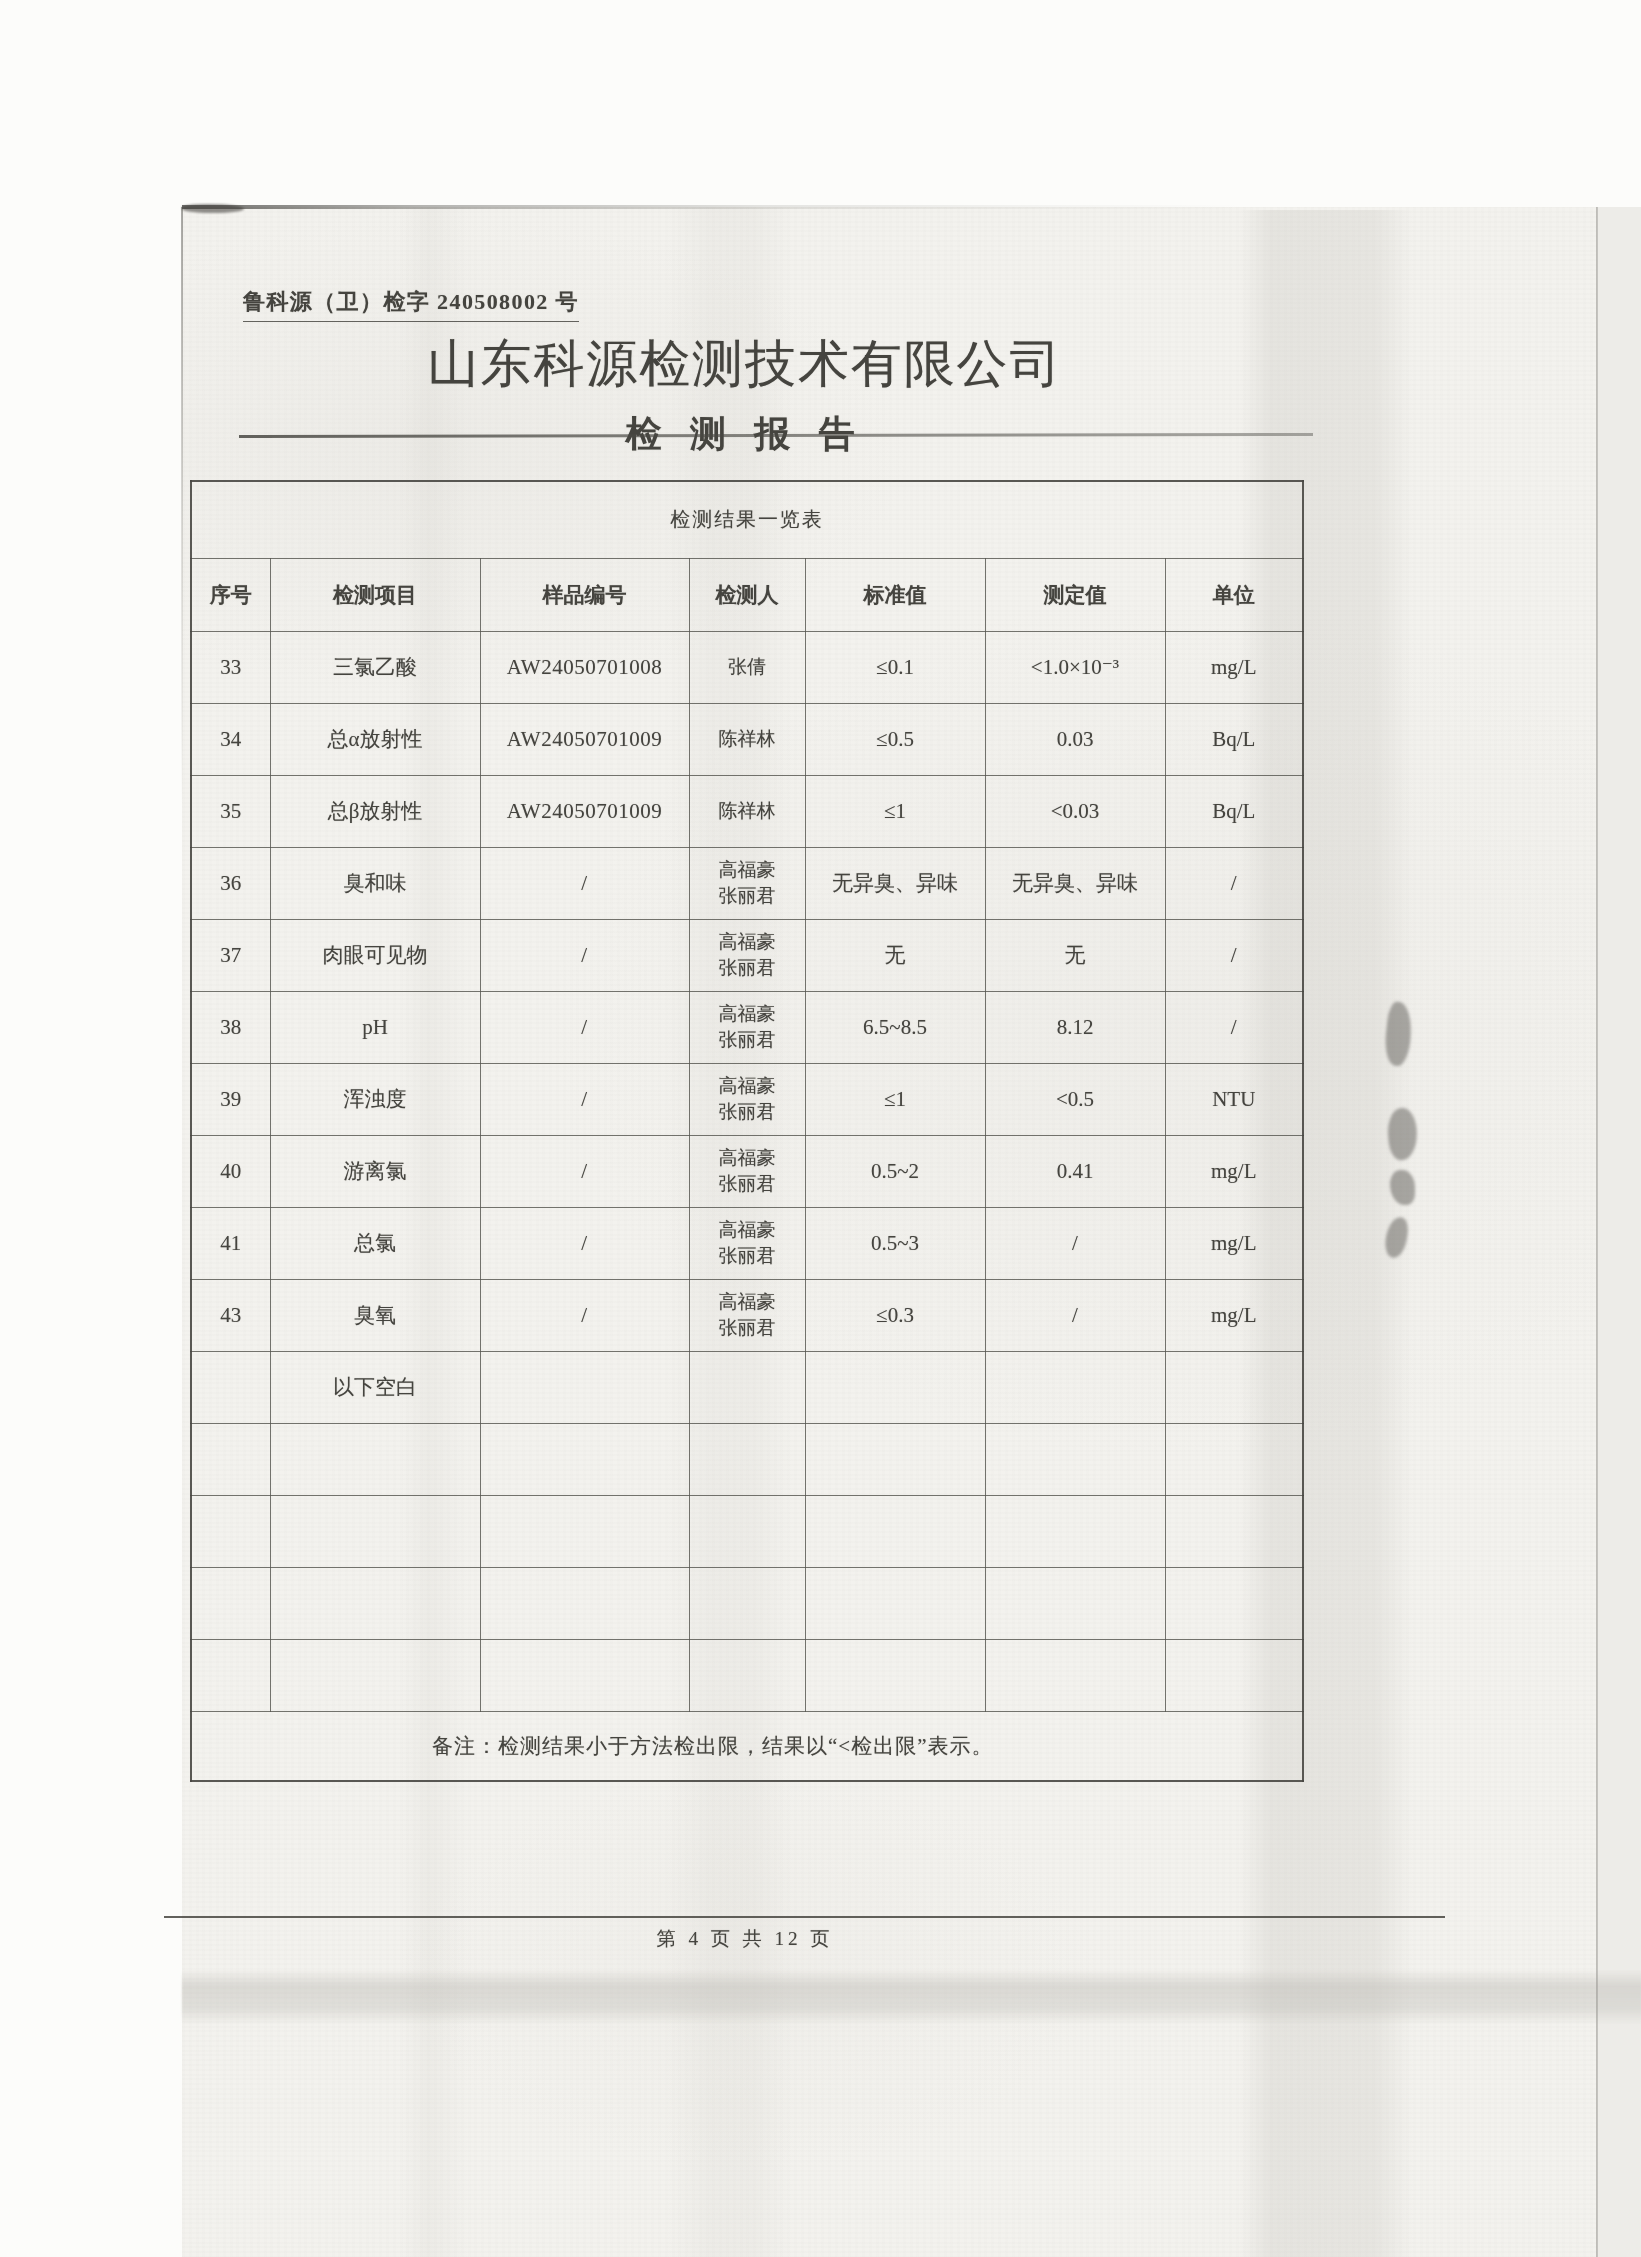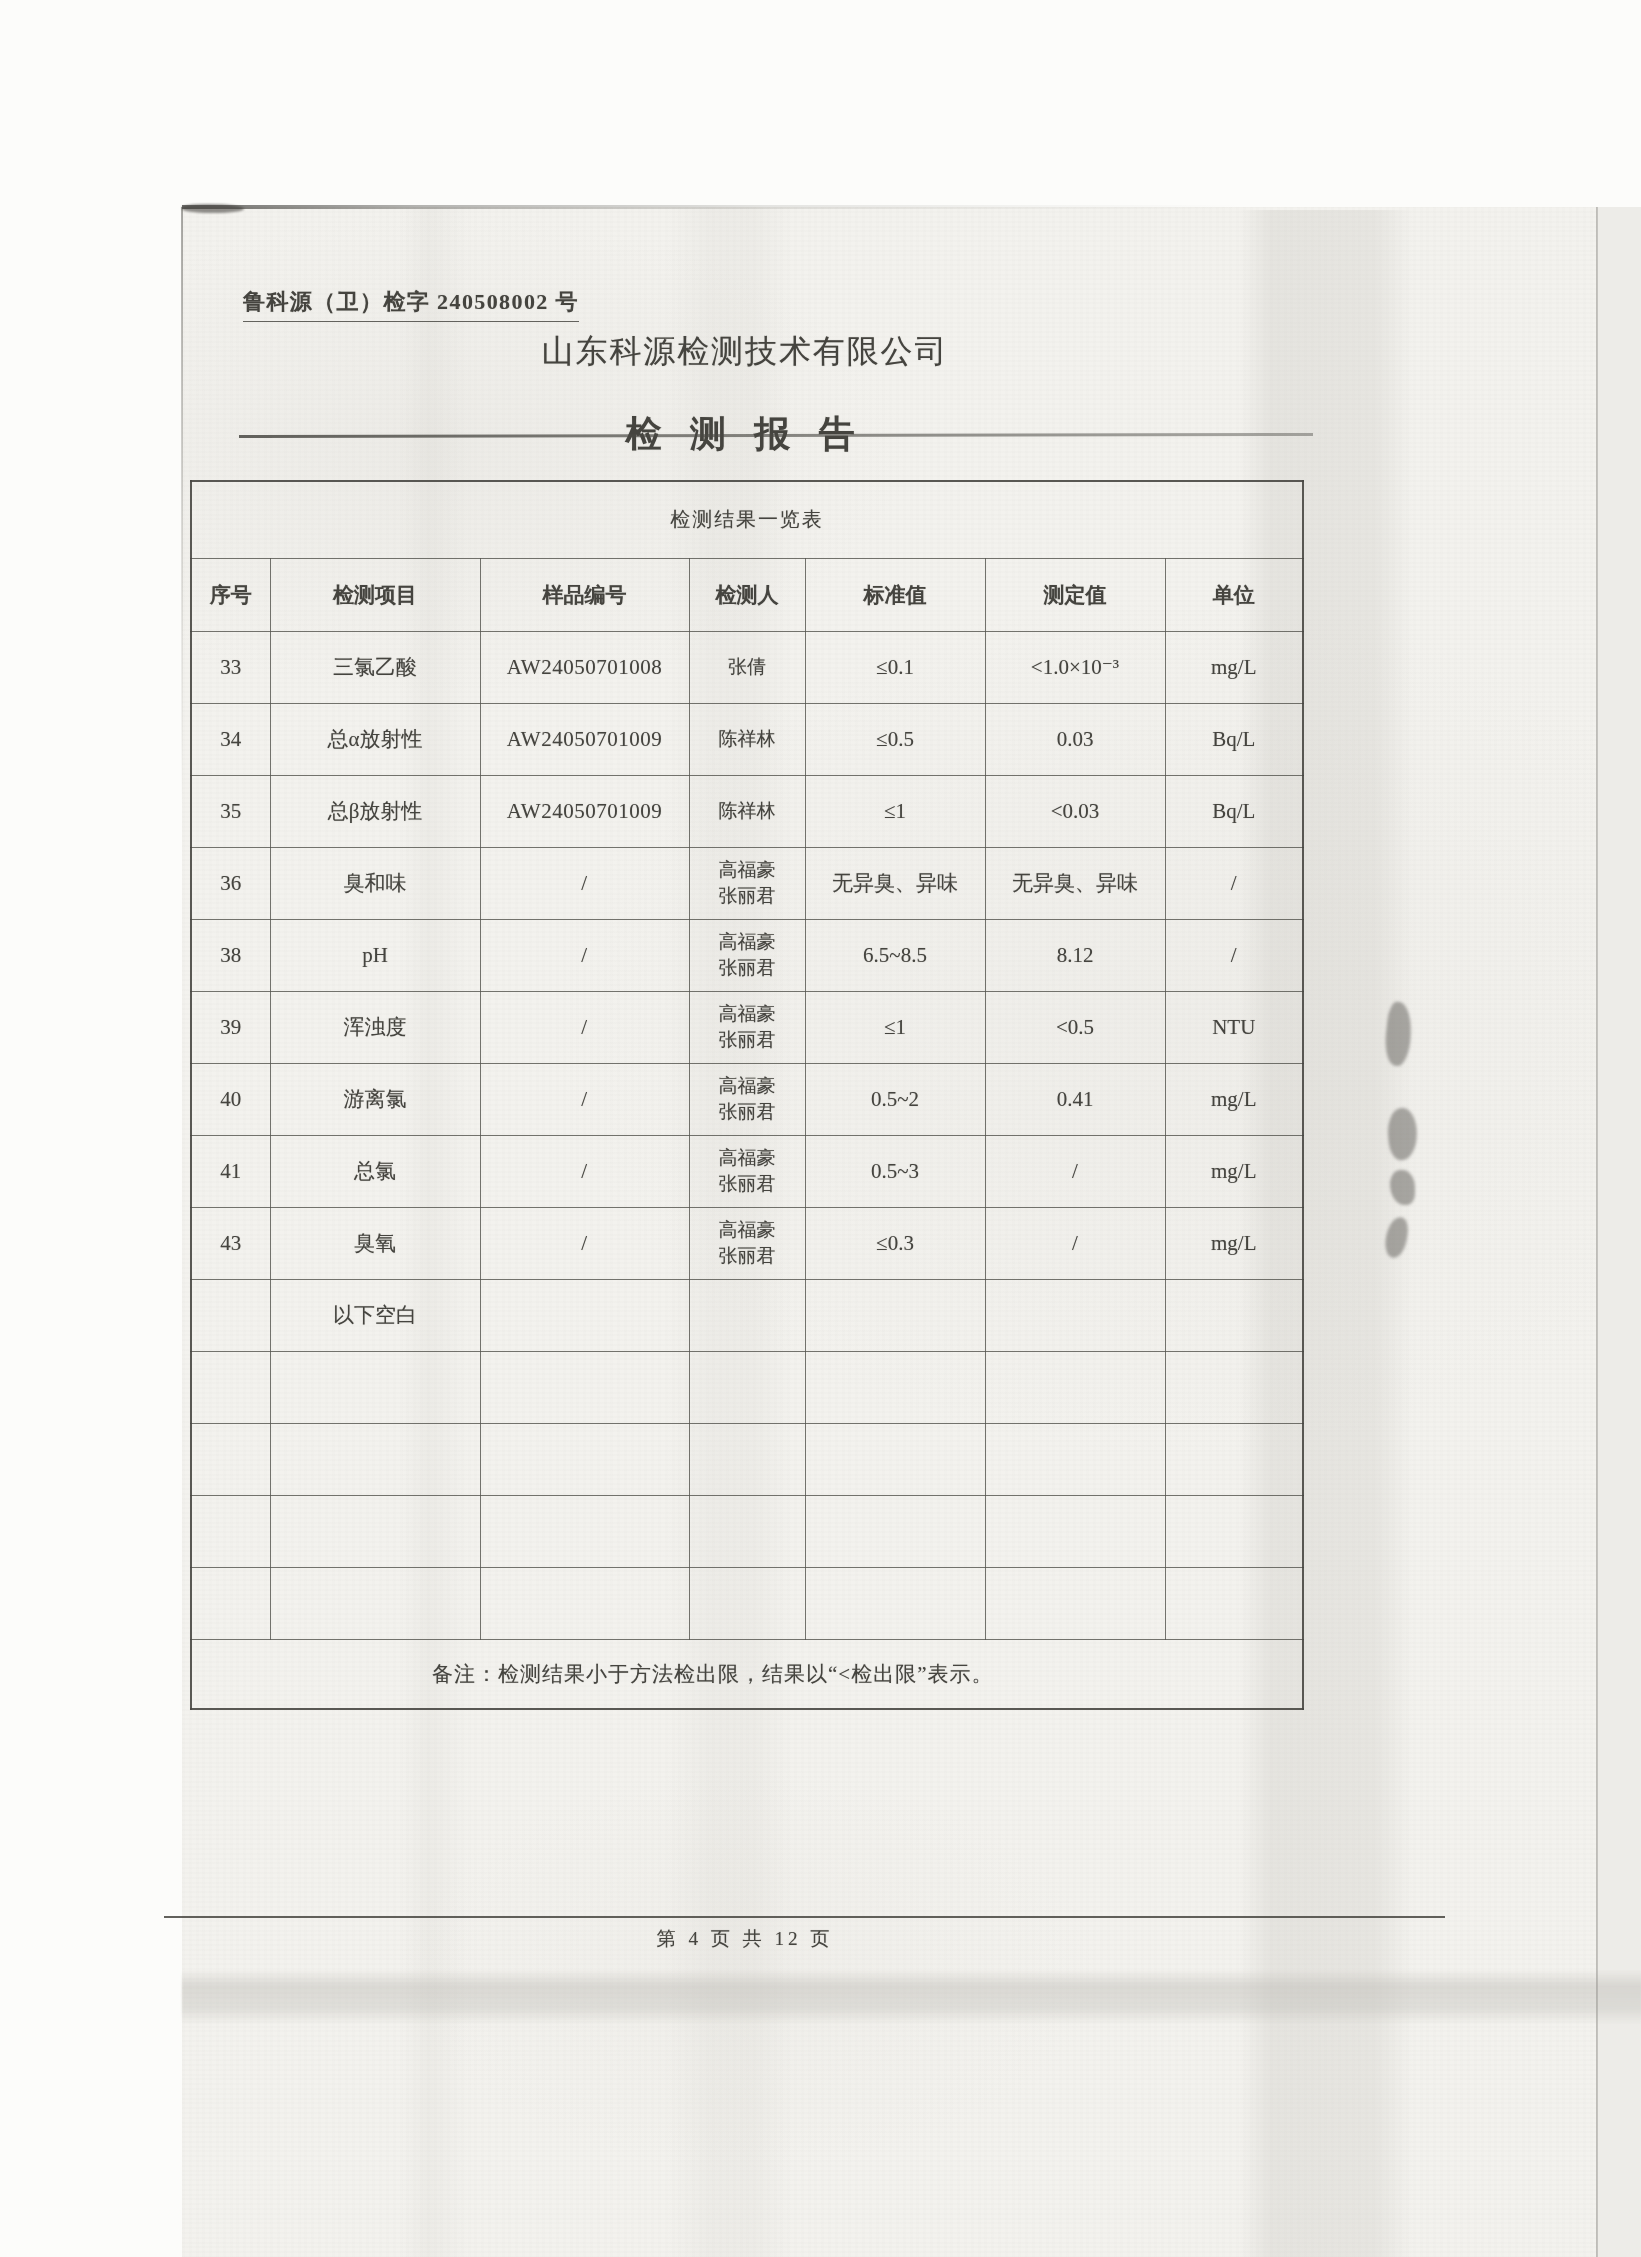--- a/index.html
+++ b/index.html
@@ -42,21 +42,21 @@
   .bleed.b2{left:1388px;top:1108px;width:29px;height:52px;border-radius:55% 45% 60% 40%;transform:rotate(-5deg);}
   .bleed.b3{left:1390px;top:1170px;width:25px;height:35px;border-radius:45% 55% 35% 65%;}
   .bleed.b4{left:1386px;top:1217px;width:21px;height:41px;border-radius:60% 40% 55% 45%;transform:rotate(8deg);}
   
   .ink{color:#45443f;text-shadow:0 0 1px rgba(69,68,63,.35);}
   .doc-number{
     position:absolute;left:243px;top:287px;font-size:22px;font-weight:600;letter-spacing:1.4px;
     border-bottom:1.9px solid rgba(74,73,68,.85);padding-bottom:4px;white-space:nowrap;
   }
   .company{position:absolute;left:190px;top:330px;width:1110px;text-align:center;
-    font-size:32px;font-weight:500;letter-spacing:1.9px;white-space:nowrap;}
+    font-size:51px;font-weight:500;letter-spacing:1.9px;white-space:nowrap;}
   .report-title{position:absolute;left:190px;top:384px;width:1110px;text-align:center;
     font-size:36px;font-weight:600;letter-spacing:9.7px;white-space:nowrap;margin-top:26px;}
   .title-underline{position:absolute;left:239px;top:434px;width:1074px;height:2.9px;
     background:linear-gradient(90deg, rgba(73,72,67,.85), rgba(73,72,67,.6) 60%, rgba(95,94,89,.5));transform:rotate(-0.12deg);}
   
   table.results{
     position:absolute;left:190px;top:480px;width:1110px;
     border-collapse:collapse;table-layout:fixed;
     font-size:21px;color:#45443f;
   }
@@ -163,20 +163,32 @@
     <td class="latin">/</td>
     <td>
           <span class="t1">高福豪</span>
           <span class="t2">张丽君</span>
         </td>
     <td>无异臭、异味</td>
     <td>无异臭、异味</td>
     <td>/</td>
   </tr>
   <tr class="r-data">
+    <td>37</td>
+    <td>肉眼可见物</td>
+    <td class="latin">/</td>
+    <td>
+          <span class="t1">高福豪</span>
+          <span class="t2">张丽君</span>
+        </td>
+    <td>无</td>
+    <td>无</td>
+    <td>/</td>
+  </tr>
+  <tr class="r-data">
     <td>38</td>
     <td>pH</td>
     <td class="latin">/</td>
     <td>
           <span class="t1">高福豪</span>
           <span class="t2">张丽君</span>
         </td>
     <td>6.5~8.5</td>
     <td>8.12</td>
     <td>/</td>

